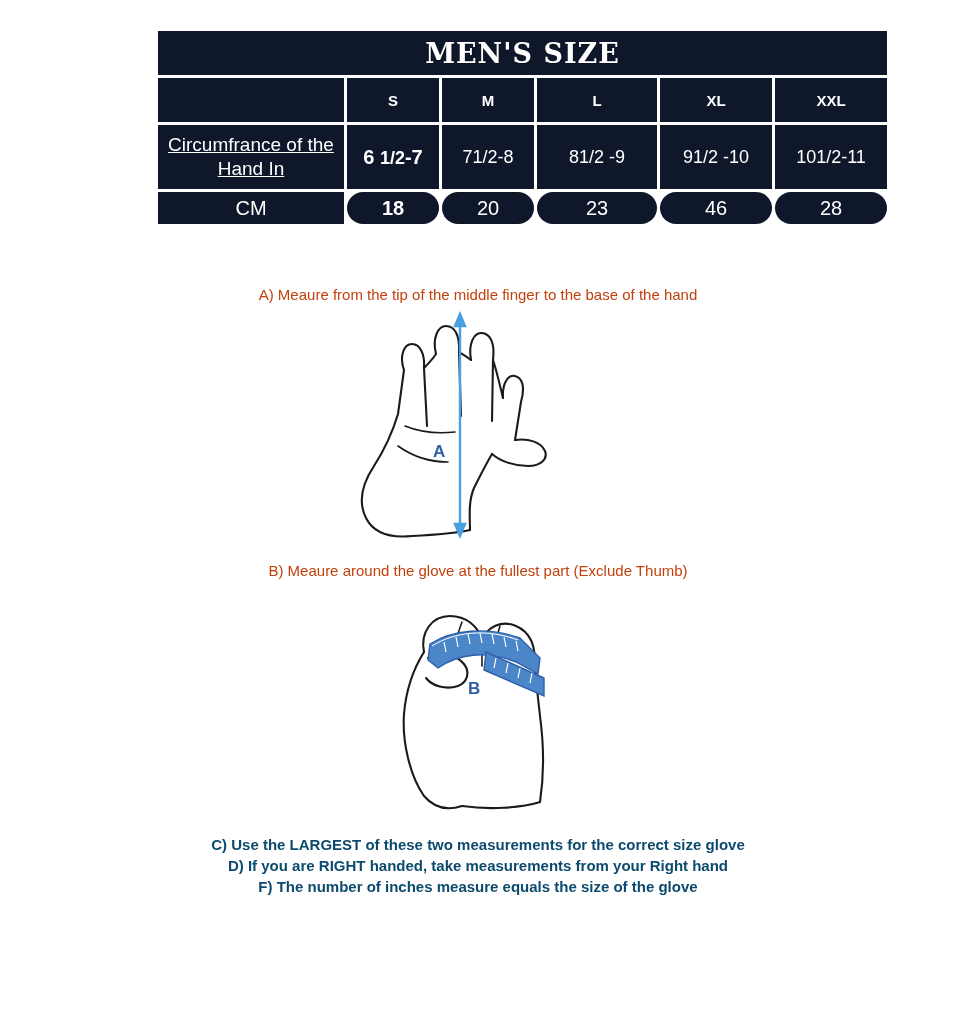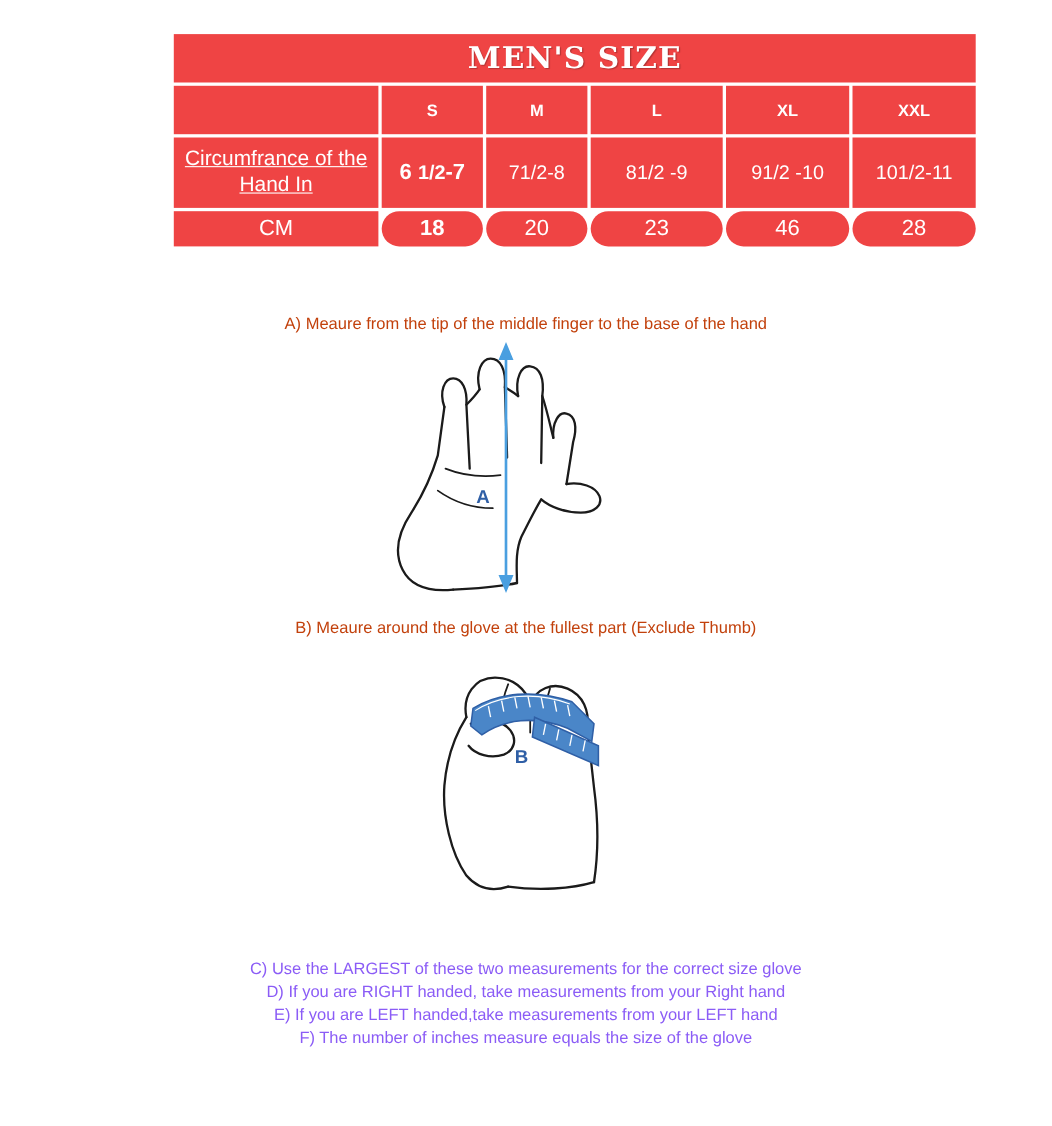--- a/index.html
+++ b/index.html
@@ -28,21 +28,21 @@
     top: 28px;
     width: 720px;
   }
   table.size-table {
     border-collapse: separate;
     border-spacing: 3px;
     width: 720px;
     table-layout: fixed;
   }
   table.size-table td {
-    background: #ef4444;
+    background: #0f172a;
     color: #ffffff;
     text-align: center;
     vertical-align: middle;
     padding: 0;
     height: 44px;
   }
   td.title-cell {
     height: 46px;
     font-family: "DejaVu Serif", serif;
     font-weight: bold;
@@ -108,26 +108,27 @@
     width: 956px;
     text-align: center;
     font-size: 15px;
     color: #c2410c;
   }
   #cap-a { top: 286px; }
   #cap-b { top: 562px; }
 
   .notes {
     position: absolute;
-    top: 870px;
+    top: 834px;
     width: 956px;
     text-align: center;
     font-size: 15px;
     line-height: 21px;
-    color: #8b5cf6;
+    color: #0c4a6e;
+    font-weight: bold;
   }
   .notes div { white-space: nowrap; }
 
   
   .fig {
     position: absolute;
     left: 0;
     width: 956px;
   }
   #fig-a { top: 306px; height: 250px; }
@@ -269,17 +270,16 @@
         </g>
       </g>
 
       <text class="fig-letter" x="468" y="108">B</text>
     </svg>
   </div>
 
   <div class="notes">
     <div>C) Use the LARGEST of these two measurements for the correct size glove</div>
     <div>D) If you are RIGHT handed, take measurements from your Right hand</div>
-    <div>E) If you are LEFT handed,take measurements from your LEFT hand</div>
     <div>F) The number of inches measure equals the size of the glove</div>
   </div>
 
 </div>
 
 </body></html>

